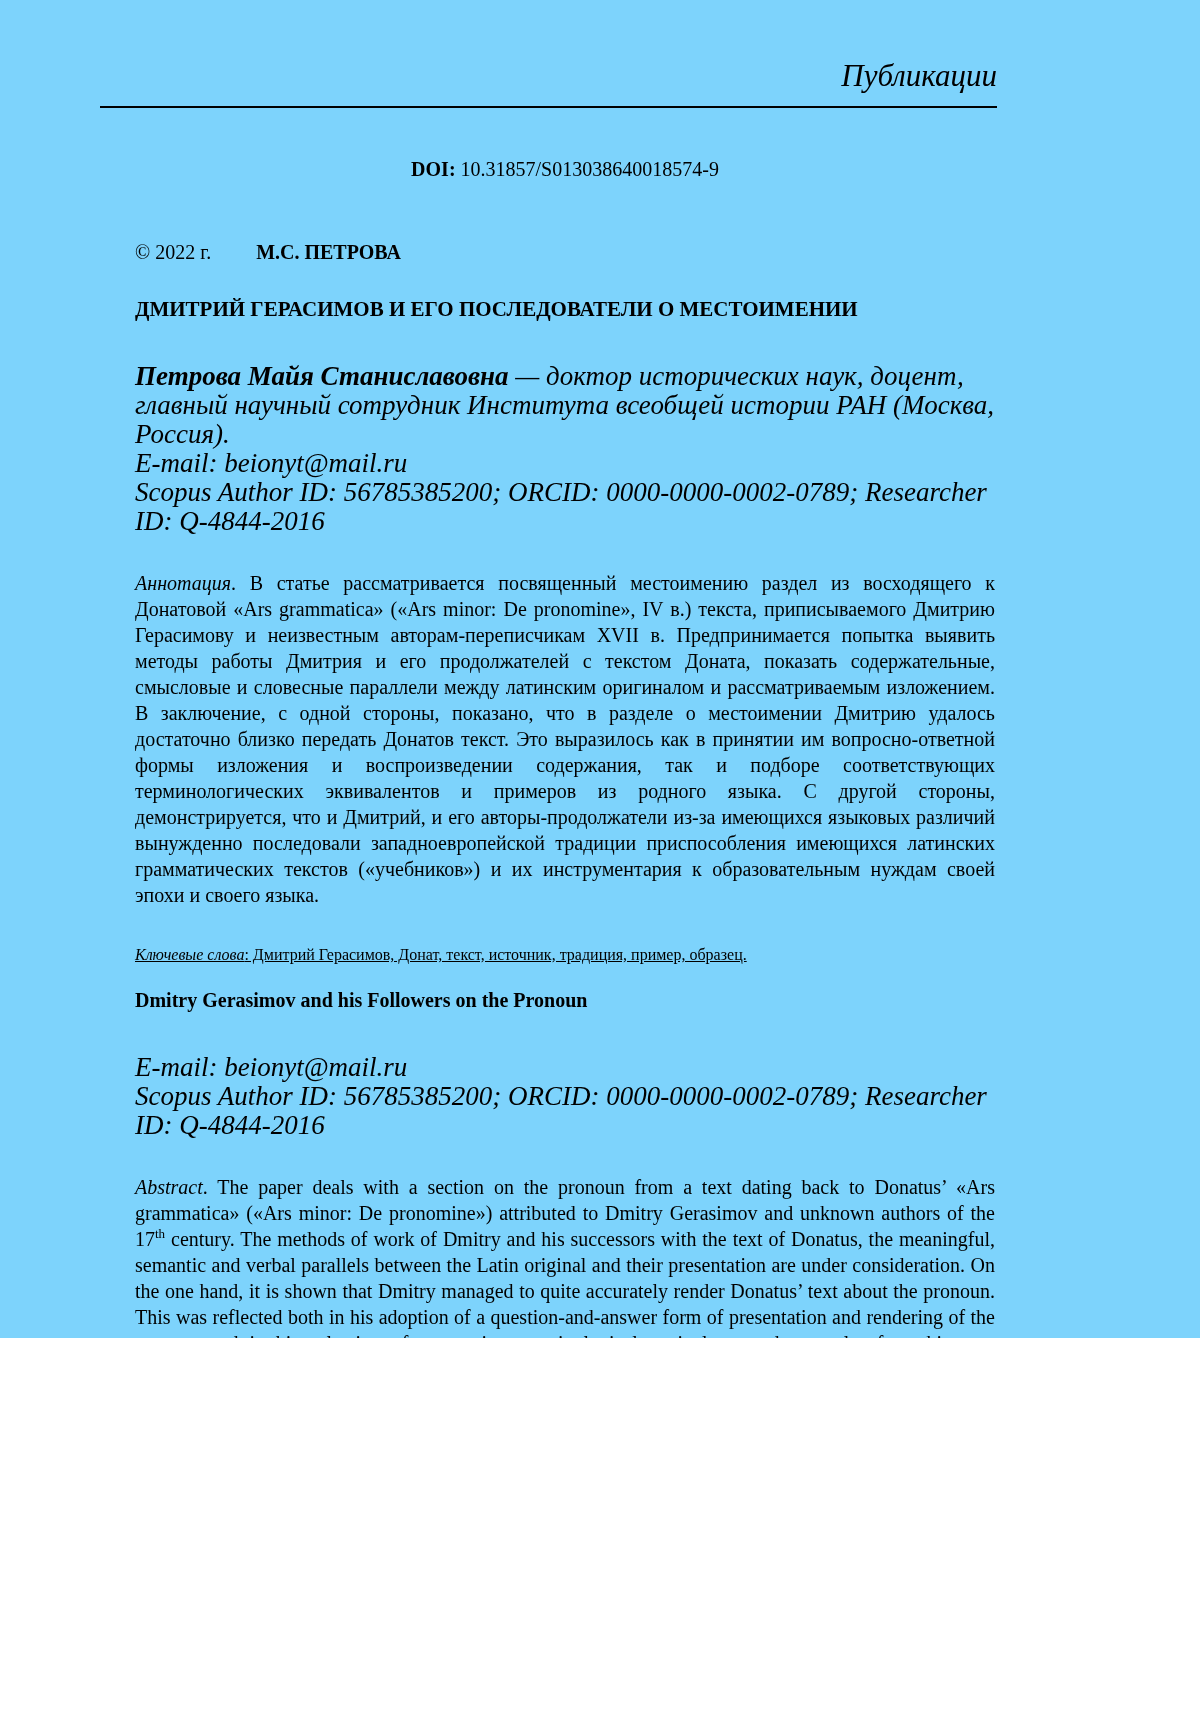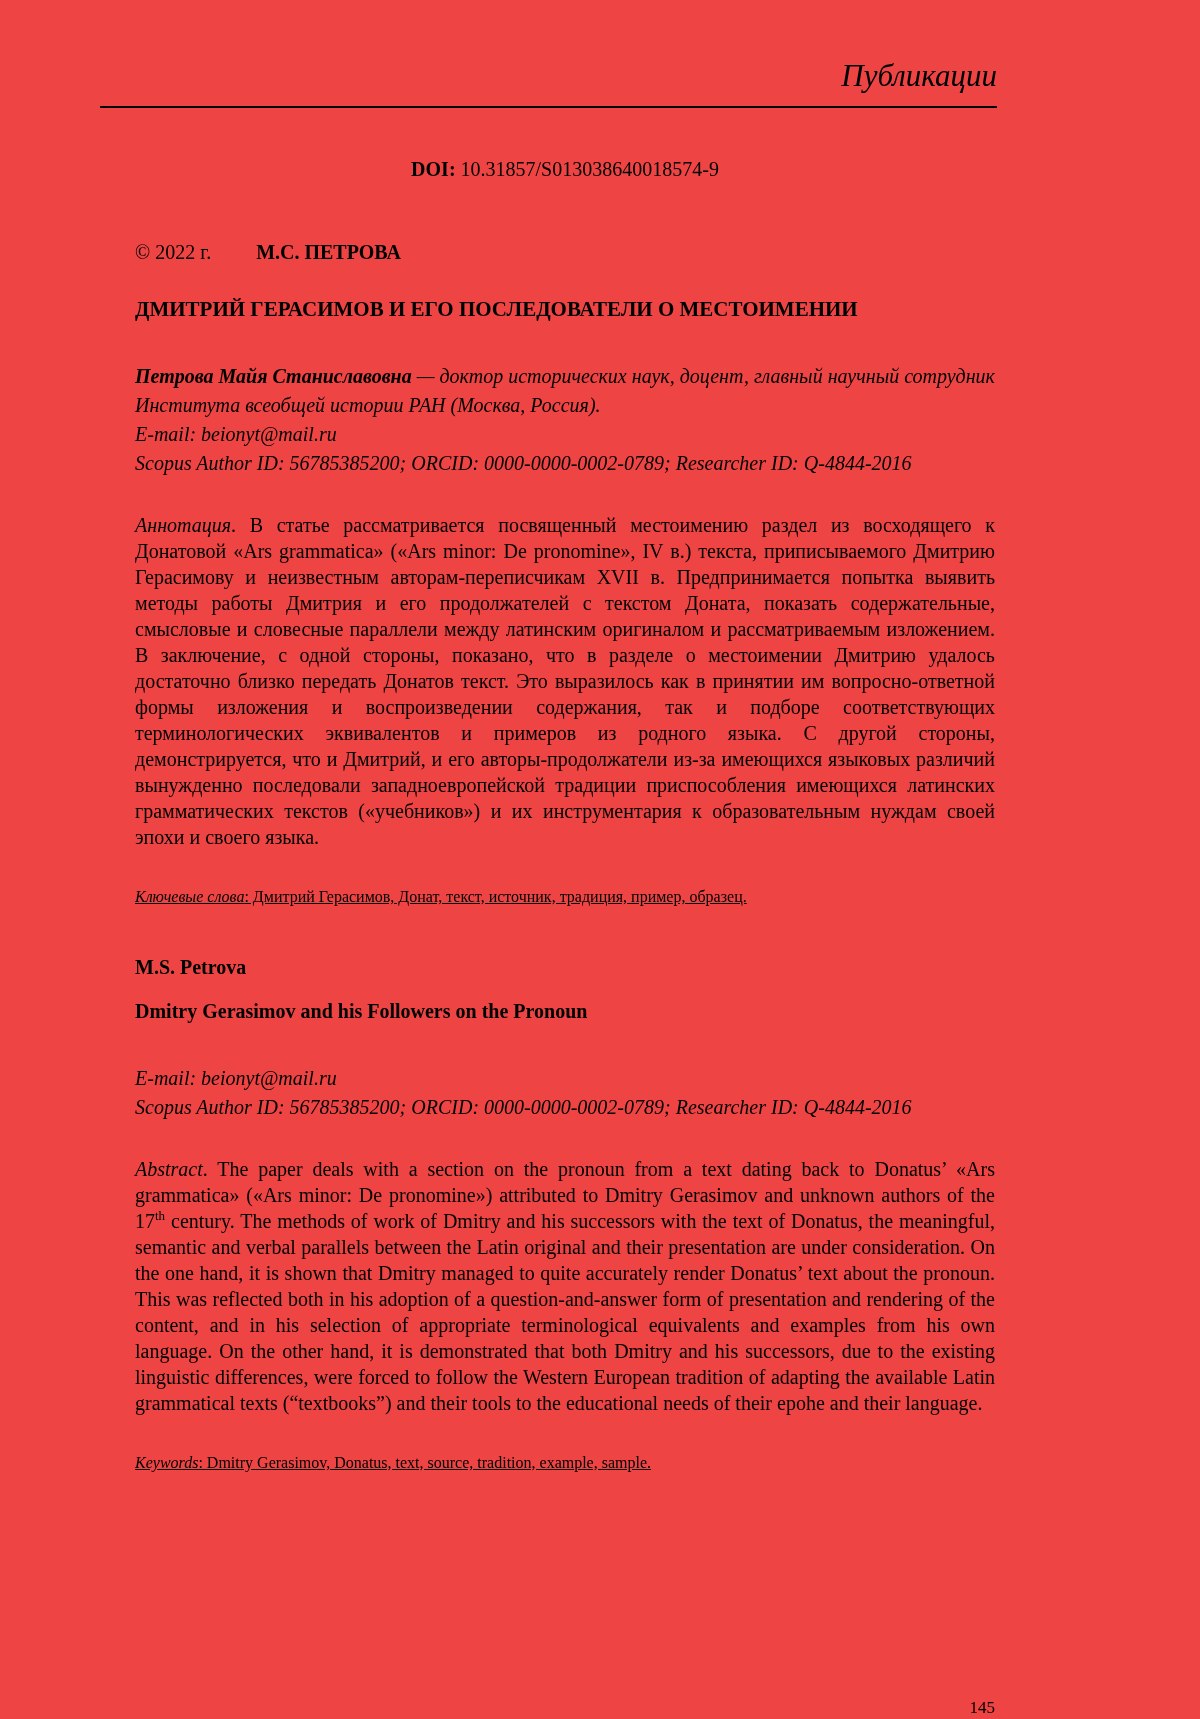--- a/index.html
+++ b/index.html
@@ -5,22 +5,22 @@
   * { margin: 0; padding: 0; box-sizing: border-box; }
   html, body { background: #ffffff; }
   body {
     width: 1200px;
     font-family: "Liberation Serif", "DejaVu Serif", serif;
     color: #000000;
   }
   .page {
     position: relative;
     width: 1200px;
-    height: 1719px;
-    background: #ef4444;
+    height: 1338px;
+    background: #7dd3fc;
     overflow: hidden;
   }
   .running-head {
     margin: 58px 203px 0 100px;
     text-align: right;
     font-style: italic;
     font-size: 31px;
     line-height: 1.15;
   }
   .rule {
@@ -36,21 +36,21 @@
   .doi-line { margin-top: 50px; font-size: 20px; text-align: center; }
   .doi-line .lbl { font-weight: bold; }
   .copyright-line { margin-top: 60px; font-size: 20px; }
   .copyright-line .author-caps { font-weight: bold; margin-left: 45px; }
   .article-title-ru {
     margin-top: 32px;
     font-size: 21px;
     font-weight: bold;
     line-height: 1.25;
   }
-  .affil-block { margin-top: 40px; font-style: italic; line-height: 29px; font-size: 20px; }
+  .affil-block { margin-top: 40px; font-style: italic; line-height: 29px; font-size: 27px; }
   .affil-block .name { font-weight: bold; }
   .body-par {
     margin-top: 34px;
     text-align: justify;
     line-height: 26px;
     font-size: 20px;
   }
   .body-par .par-label { font-style: italic; }
   .keywords-par { margin-top: 34px; line-height: 26px; font-size: 16px; text-decoration: underline; }
   .keywords-par .par-label { font-style: italic; }
@@ -84,21 +84,20 @@
     <div class="affil-block">
       <div><span class="name">Петрова Майя Станиславовна</span><span> — доктор исторических наук, доцент, главный научный сотрудник Института всеобщей истории РАН (Москва, Россия).</span></div>
       <div>E-mail: beionyt@mail.ru</div>
       <div>Scopus Author ID: 56785385200; ORCID: 0000-0000-0002-0789; Researcher ID: Q-4844-2016</div>
     </div>
 
     <p class="body-par"><span class="par-label">Аннотация</span><span>. В статье рассматривается посвященный местоимению раздел из восходящего к Донатовой «Ars grammatica» («Ars minor: De pronomine», IV в.) текста, приписываемого Дмитрию Герасимову и неизвестным авторам-переписчикам XVII в. Предпринимается попытка выявить методы работы Дмитрия и его продолжателей с текстом Доната, показать содержательные, смысловые и словесные параллели между латинским оригиналом и рассматриваемым изложением. В заключение, с одной стороны, показано, что в разделе о местоимении Дмитрию удалось достаточно близко передать Донатов текст. Это выразилось как в принятии им вопросно-ответной формы изложения и воспроизведении содержания, так и подборе соответствующих терминологических эквивалентов и примеров из родного языка. С другой стороны, демонстрируется, что и Дмитрий, и его авторы-продолжатели из-за имеющихся языковых различий вынужденно последовали западноевропейской традиции приспособления имеющихся латинских грамматических текстов («учебников») и их инструментария к образовательным нуждам своей эпохи и своего языка.</span></p>
 
     <p class="keywords-par"><span class="par-label">Ключевые слова</span><span>: Дмитрий Герасимов, Донат, текст, источник, традиция, пример, образец.</span></p>
 
-    <p class="author-en">M.S. Petrova</p>
 
     <h2 class="article-title-en">Dmitry Gerasimov and his Followers on the Pronoun</h2>
 
     <div class="affil-block">
       <div>E-mail: beionyt@mail.ru</div>
       <div>Scopus Author ID: 56785385200; ORCID: 0000-0000-0002-0789; Researcher ID: Q-4844-2016</div>
     </div>
 
     <p class="body-par"><span class="par-label">Abstract</span><span>. The paper deals with a section on the pronoun from a text dating back to Donatus’ «Ars grammatica» («Ars minor: De pronomine») attributed to Dmitry Gerasimov and unknown authors of the 17</span><sup>th</sup><span> century. The methods of work of Dmitry and his successors with the text of Donatus, the meaningful, semantic and verbal parallels between the Latin original and their presentation are under consideration. On the one hand, it is shown that Dmitry managed to quite accurately render Donatus’ text about the pronoun. This was reflected both in his adoption of a question-and-answer form of presentation and rendering of the content, and in his selection of appropriate terminological equivalents and examples from his own language. On the other hand, it is demonstrated that both Dmitry and his successors, due to the existing linguistic differences, were forced to follow the Western European tradition of adapting the available Latin grammatical texts (“textbooks”) and their tools to the educational needs of their epohe and their language.</span></p>
 

